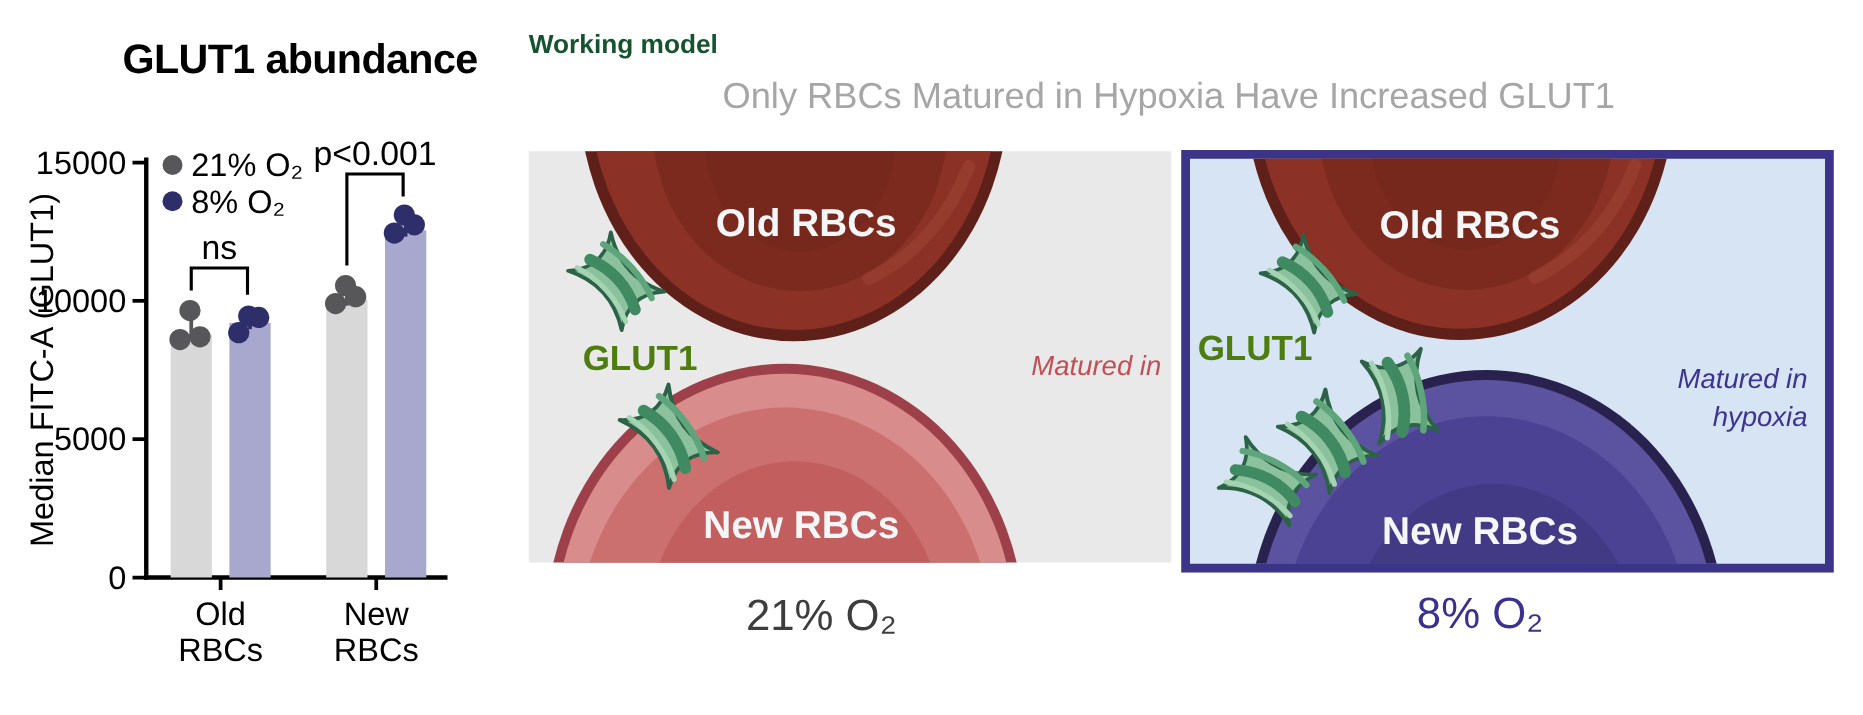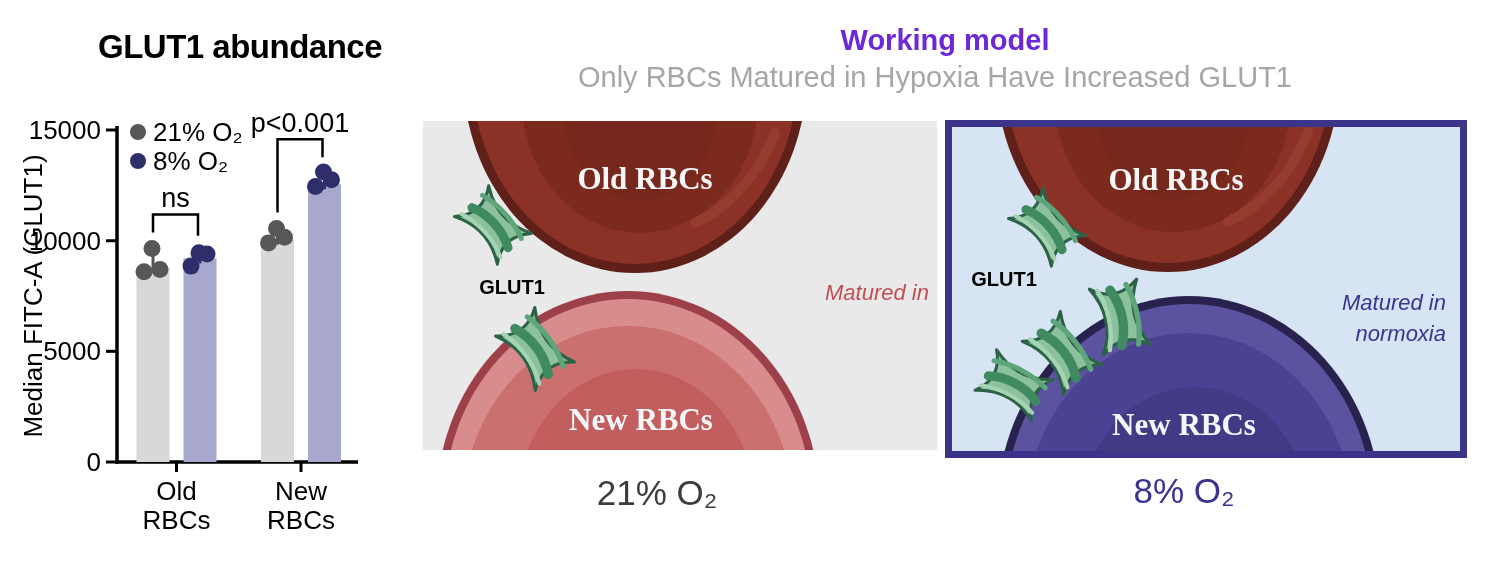--- a/index.html
+++ b/index.html
@@ -7,35 +7,35 @@
   #canvas{position:relative;width:1490px;height:572px;background:#ffffff;overflow:hidden;border-radius:16px;}
 
   
   #chart-title{position:absolute;left:40px;top:28px;width:400px;margin:0;
     font-size:33px;font-weight:bold;color:#000;text-align:center;letter-spacing:-0.5px;}
   #chart-svg{position:absolute;left:0;top:0;}
   #chart-svg text{font-family:"Liberation Sans","DejaVu Sans",sans-serif;}
 
   
   #model-title{position:absolute;left:423px;top:24px;width:1044px;margin:0;
-    font-size:29px;font-weight:bold;color:#6d28d9;text-align:center;}
+    font-size:21px;font-weight:bold;color:#14532d;}
   #model-subtitle{position:absolute;left:390px;top:61px;width:1090px;
     font-size:29px;color:#a6a6a6;text-align:center;}
 
   
   .panel{position:absolute;}
   #panel-normoxia{left:423px;top:121px;width:514px;height:329px;background:#e9e9e9;}
   #panel-hypoxia{left:945px;top:120px;width:522px;height:338px;background:#d6e4f4;
     border:7px solid #3b3488;}
   .panel svg{position:absolute;left:0;top:0;display:block;}
 
   .cell-label{position:absolute;transform:translate(-50%,-50%);
-    font-size:31px;font-weight:bold;color:#f4f6f8;white-space:nowrap;font-family:Liberation Serif, serif;}
+    font-size:31px;font-weight:bold;color:#f4f6f8;white-space:nowrap;}
   .glut1-label{position:absolute;transform:translate(-50%,-50%);
-    font-size:20px;font-weight:bold;color:#000000;white-space:nowrap;}
+    font-size:28px;font-weight:bold;color:#4d7c0f;white-space:nowrap;}
   .matured{position:absolute;text-align:right;font-style:italic;font-size:22px;
     line-height:31px;white-space:nowrap;}
   #matured-normoxia{right:8px;top:156px;color:#c05055;}
   #matured-hypoxia{right:14px;top:160px;color:#3d3390;}
 
   .o2-caption{position:absolute;text-align:center;font-size:35px;white-space:nowrap;}
   #caption-normoxia{left:400px;top:473px;width:514px;color:#3d3d3d;}
   #caption-hypoxia{left:930px;top:471px;width:508px;color:#3a3190;}
 
   #proto-defs{position:absolute;width:0;height:0;}
@@ -159,19 +159,19 @@
       <use href="#glut1-proto" transform="translate(95,100) rotate(-42)"></use>
       <use href="#glut1-proto" transform="translate(168,190) rotate(-12) scale(1.05)"></use>
       <use href="#glut1-proto" transform="translate(110,226) rotate(-38) scale(1.05)"></use>
       <use href="#glut1-proto" transform="translate(62,258) rotate(-62)"></use>
     </svg>
     <div class="cell-label" style="left:224px;top:53px;">Old RBCs</div>
     <div class="cell-label" style="left:232px;top:298px;">New RBCs</div>
     <div class="glut1-label" style="left:52px;top:152px;">GLUT1</div>
     <div class="matured" id="matured-hypoxia">
       <div>Matured in</div>
-      <div>normoxia</div>
+      <div>hypoxia</div>
     </div>
   </div>
 
   <div class="o2-caption" id="caption-normoxia">21% O₂</div>
   <div class="o2-caption" id="caption-hypoxia">8% O₂</div>
 </div>
 
 </body></html>

